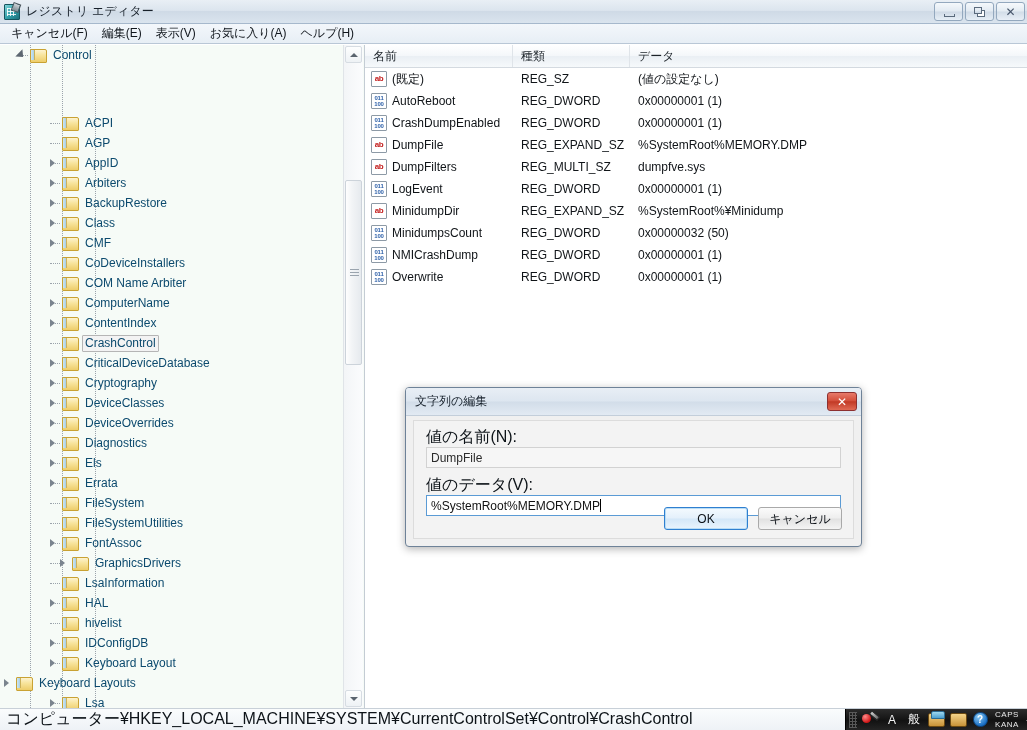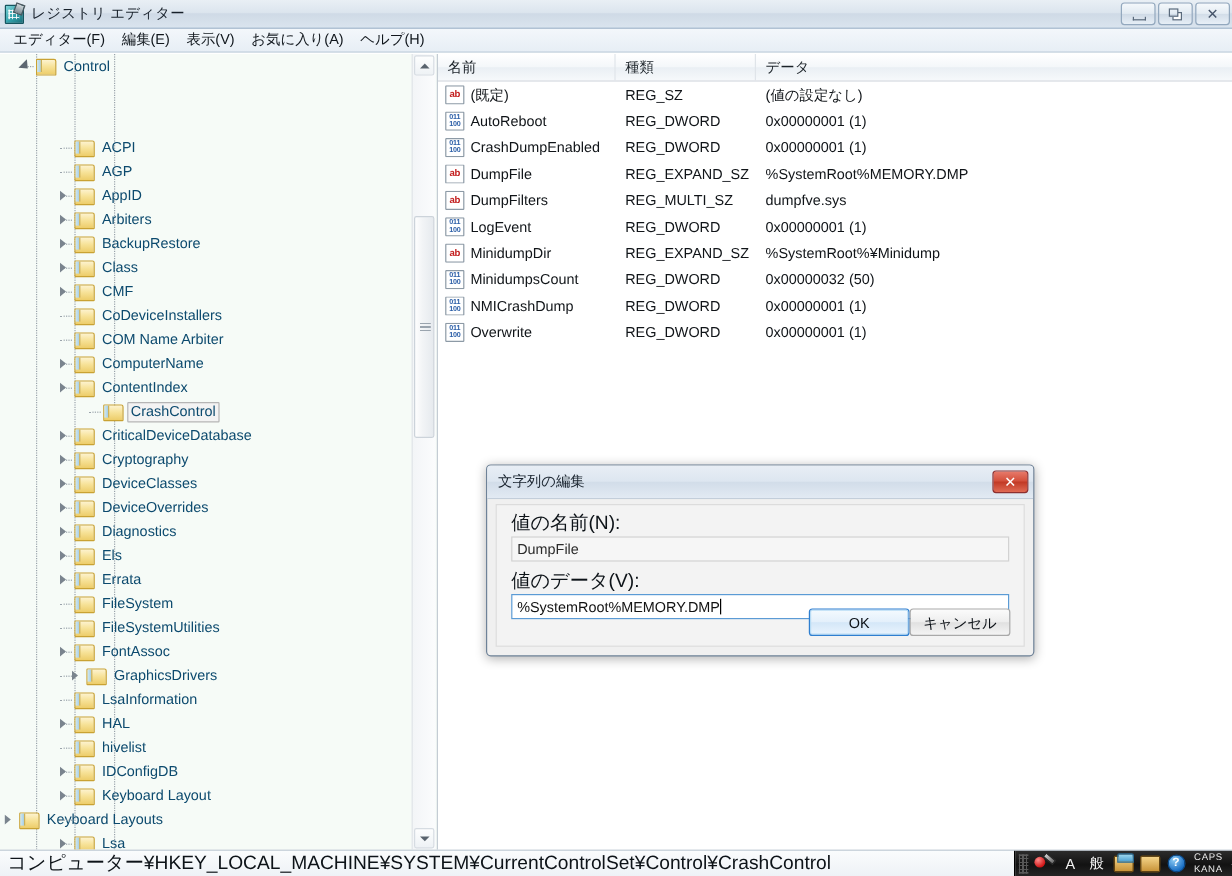--- a/index.html
+++ b/index.html
@@ -411,21 +411,21 @@
     border: 1px solid #5b9bd5;
     background: #ffffff;
     position: relative;
   }
   .caret {
     display: inline-block; width: 1px; height: 13px;
     background: #000; vertical-align: -2px; margin-left: 0;
   }
   .dlg-buttons {
     position: absolute; right: 11px; bottom: 8px;
-    display: flex; 
+    display: flex; gap: 10px;
   }
   .btn {
     width: 84px; height: 23px;
     font-size: 12px; color: #0c1117;
     display: flex; align-items: center; justify-content: center;
     border-radius: 3px;
     line-height: 1;
   }
   .btn.default {
     border: 1px solid #2f7fd0;
@@ -452,21 +452,21 @@
       <div class="win-btn">
         <span class="glyph-restore"></span>
       </div>
       <div class="win-btn close">
         <span class="glyph-close">✕</span>
       </div>
     </div>
   </div>
 
   <div class="menubar">
-    <div class="menu-item">エディター(F)</div>
+    <div class="menu-item">キャンセル(F)</div>
     <div class="menu-item">編集(E)</div>
     <div class="menu-item">表示(V)</div>
     <div class="menu-item">お気に入り(A)</div>
     <div class="menu-item">ヘルプ(H)</div>
   </div>
 
   <div class="main">
 
     <div class="tree-pane">
       <div class="tree-scroll-area">
@@ -539,21 +539,21 @@
               <span class="twisty has"></span>
               <span class="folder"></span>
               <span class="node-label">ComputerName</span>
             </div>
             <div class="tree-row" style="padding-left: 46px;">
               <span class="hline" style="left: 50px;"></span>
               <span class="twisty has"></span>
               <span class="folder"></span>
               <span class="node-label">ContentIndex</span>
             </div>
-            <div class="tree-row selected" style="padding-left: 46px; margin-left: 24px;">
+            <div class="tree-row selected" style="padding-left: 46px;">
               <span class="hline" style="left: 50px;"></span>
               <span class="twisty"></span>
               <span class="folder"></span>
               <span class="node-label">CrashControl</span>
             </div>
             <div class="tree-row" style="padding-left: 46px;">
               <span class="hline" style="left: 50px;"></span>
               <span class="twisty has"></span>
               <span class="folder"></span>
               <span class="node-label">CriticalDeviceDatabase</span>

